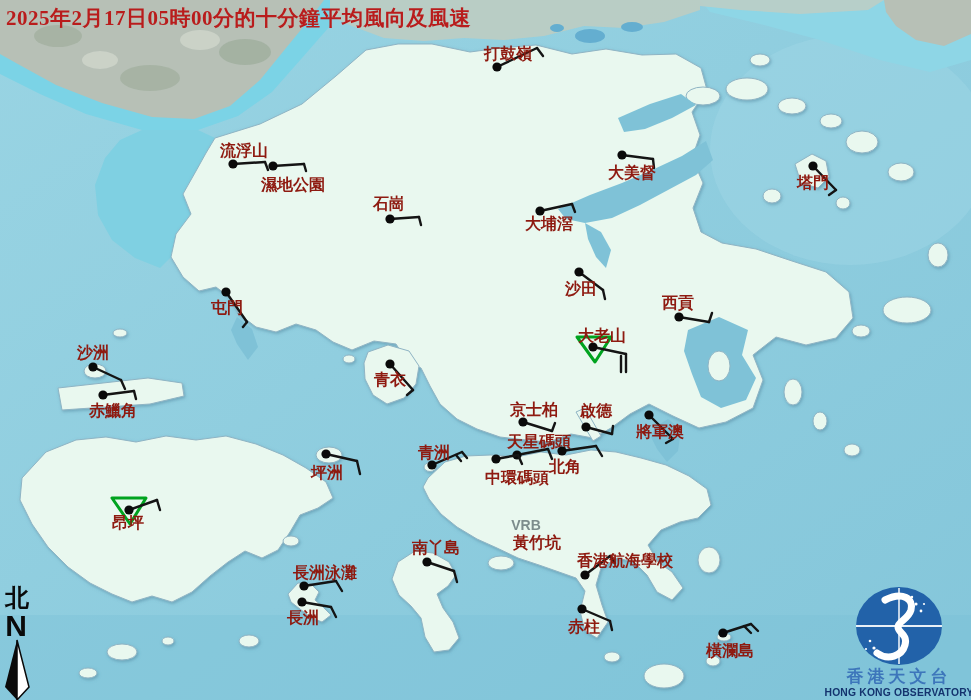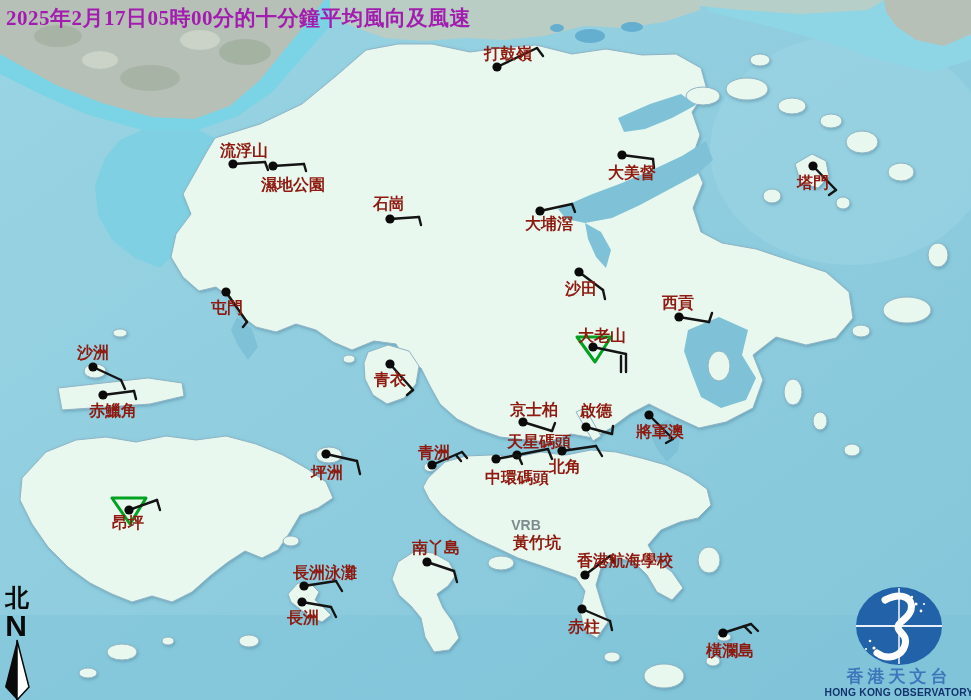--- a/index.html
+++ b/index.html
@@ -1,20 +1,20 @@
 <!DOCTYPE html>
 <html><head>
 <meta charset="utf-8">
 <style>
   html,body{margin:0;padding:0;background:#666;}
   .stage{position:relative;width:971px;height:700px;overflow:hidden;background:#8ccbdd;
          font-family:"Liberation Sans",sans-serif;}
   svg{position:absolute;left:0;top:0;}
   .map-title{position:absolute;left:6px;top:4px;z-index:5;
-    font:600 21px "Liberation Serif","DejaVu Serif",serif;color:#a21caf;
+    font:600 21px "Liberation Serif","DejaVu Serif",serif;color:#b91c1c;
     letter-spacing:0.5px;white-space:nowrap;text-align:right;}
   .stlabel{font:600 16px "Liberation Serif","DejaVu Serif",serif;fill:#8e1a10;text-anchor:middle;}
   .vrb{font:bold 14px "Liberation Sans","DejaVu Sans",sans-serif;fill:#7c8c8c;text-anchor:middle;}
   .compass-cjk{font:bold 24px "Liberation Serif","DejaVu Serif",serif;fill:#0a0a0a;text-anchor:middle;}
   .compass-n{font:bold 30px "Liberation Sans","DejaVu Sans",sans-serif;fill:#0a0a0a;text-anchor:middle;}
   .logo-cjk{font:600 17px "Liberation Serif","DejaVu Serif",serif;fill:#3d76bb;text-anchor:middle;letter-spacing:4px;}
   .logo-en{font:bold 10.3px "Liberation Sans","DejaVu Sans",sans-serif;fill:#14336e;text-anchor:middle;letter-spacing:0.2px;}
 </style>
 </head>
 <body>

